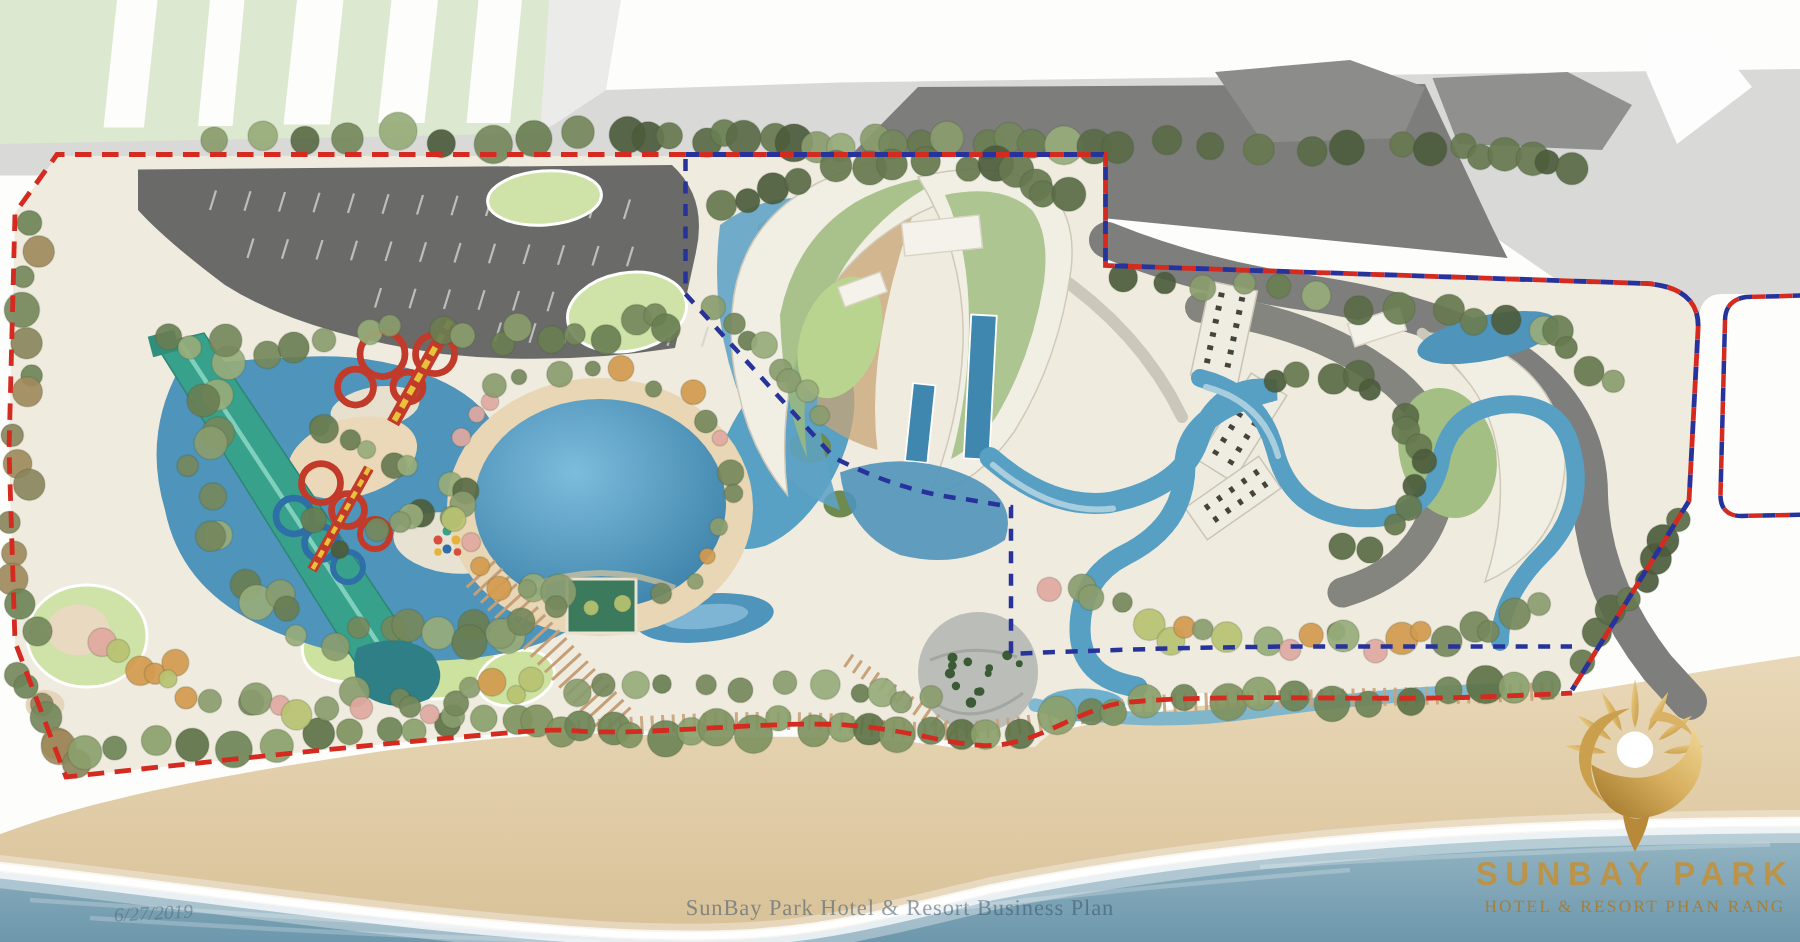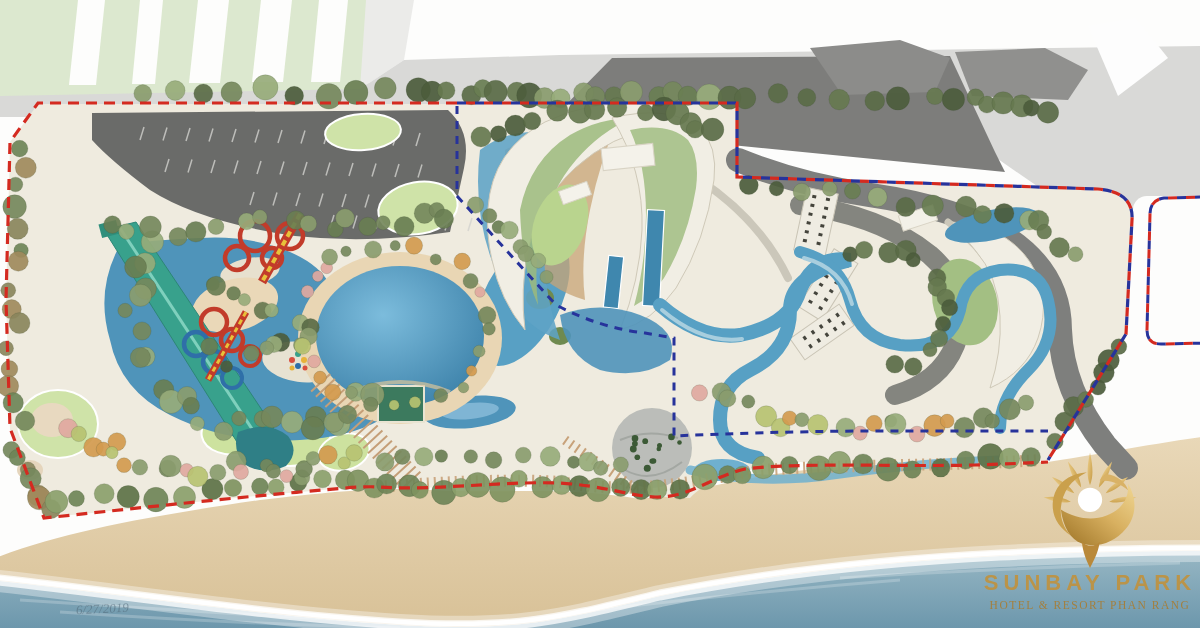--- a/index.html
+++ b/index.html
@@ -631,20 +631,21 @@
     <path d="M457,106 L457,196 L556,305 Q600,328 645,333 L674,338 L674,436 Q760,432 860,431 L1048,431" stroke="#27339b" stroke-width="3" stroke-dasharray="8 7"></path>
     <g>
       <path d="M457,103 H737 V177 L1098,189 Q1134,192 1132,220 L1126,334 L1048,460" stroke="#27339b" stroke-width="3.2" stroke-dasharray="9 9"></path>
       <path d="M457,103 H737 V177 L1098,189 Q1134,192 1132,220 L1126,334 L1048,460" stroke="#d42a20" stroke-width="3.2" stroke-dasharray="9 9" stroke-dashoffset="9"></path>
       <path d="M1240,196 L1164,198 Q1150,200 1150,214 L1147,330 Q1147,344 1161,344 L1252,342" stroke="#27339b" stroke-width="3" stroke-dasharray="9 9"></path>
       <path d="M1240,196 L1164,198 Q1150,200 1150,214 L1147,330 Q1147,344 1161,344 L1252,342" stroke="#d42a20" stroke-width="3" stroke-dasharray="9 9" stroke-dashoffset="9"></path>
     </g>
   </g>
 </svg>
 
+<div id="watermark" class="txt">SunBay Park Hotel &amp; Resort Business Plan</div>
 <div id="datecorner" class="txt">6/27/2019</div>
 
 <div id="logo" class="txt">
   <svg class="emblem" width="118" height="128" viewBox="-60 -70 120 158">
     <g fill="url(#eGold)">
       <defs>
         <linearGradient id="eGold" x1="0" y1="0" x2="1" y2="1">
           <stop offset="0%" stop-color="#edd08c"></stop>
               <stop offset="100%" stop-color="#c69a44"></stop>
         </linearGradient>

